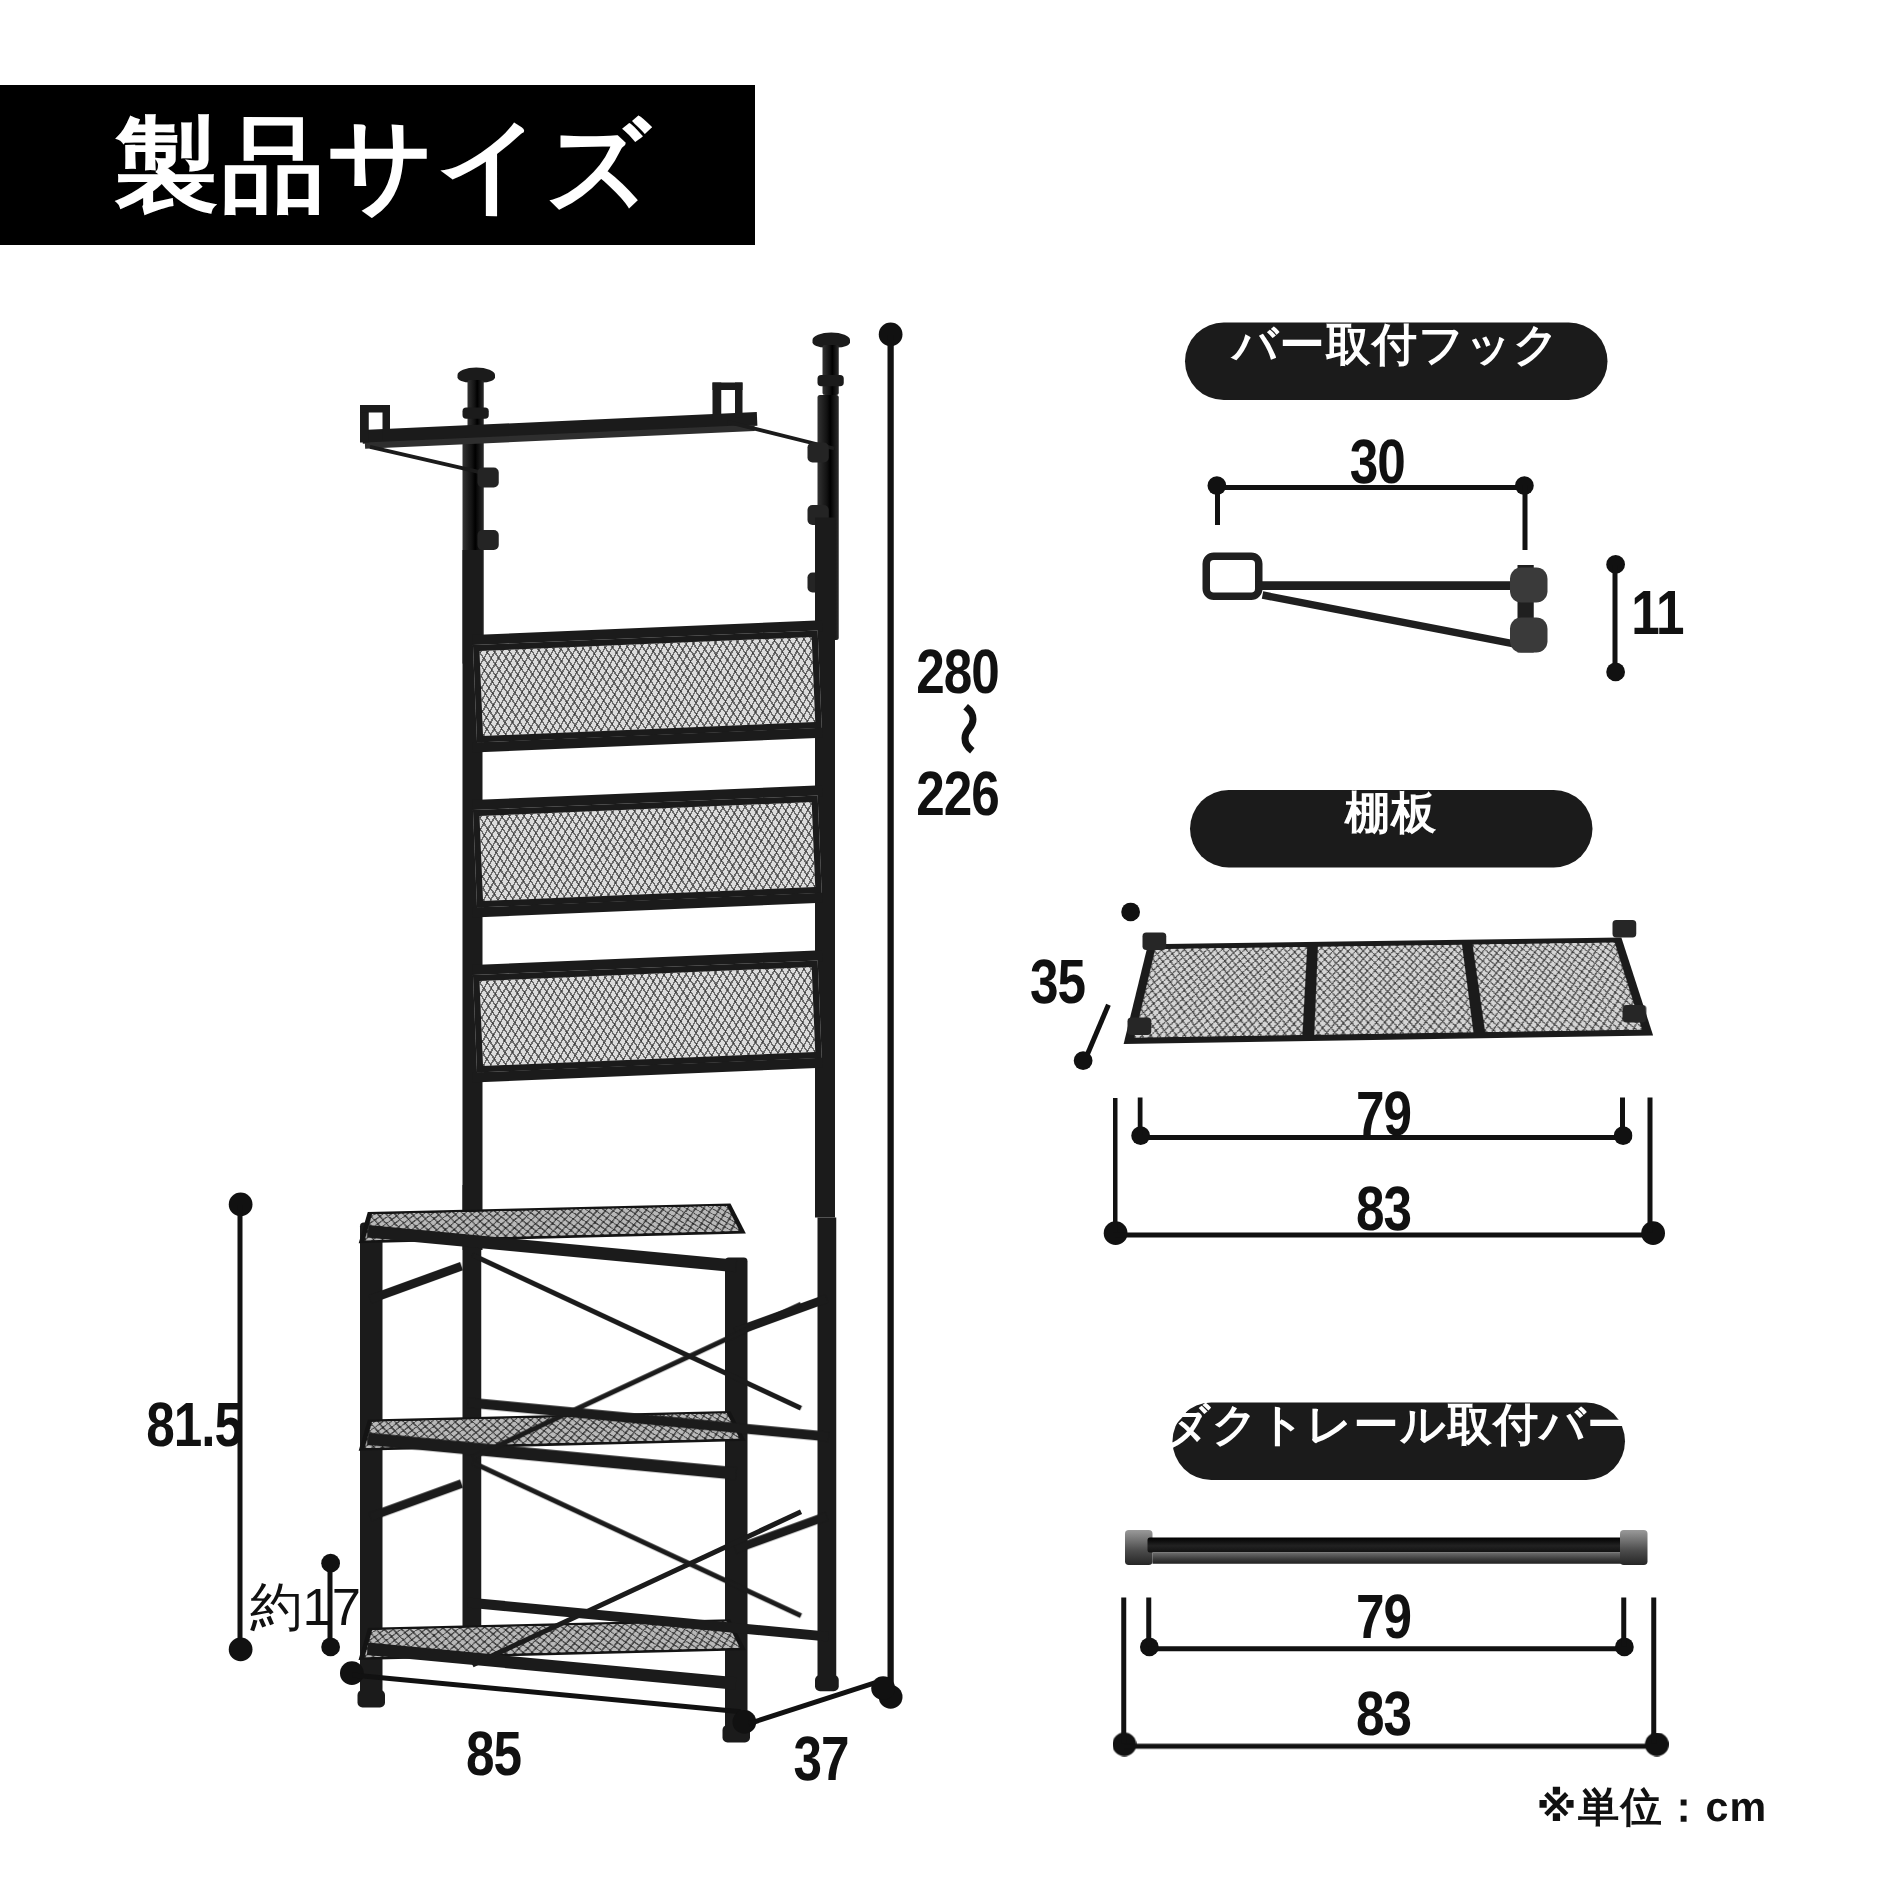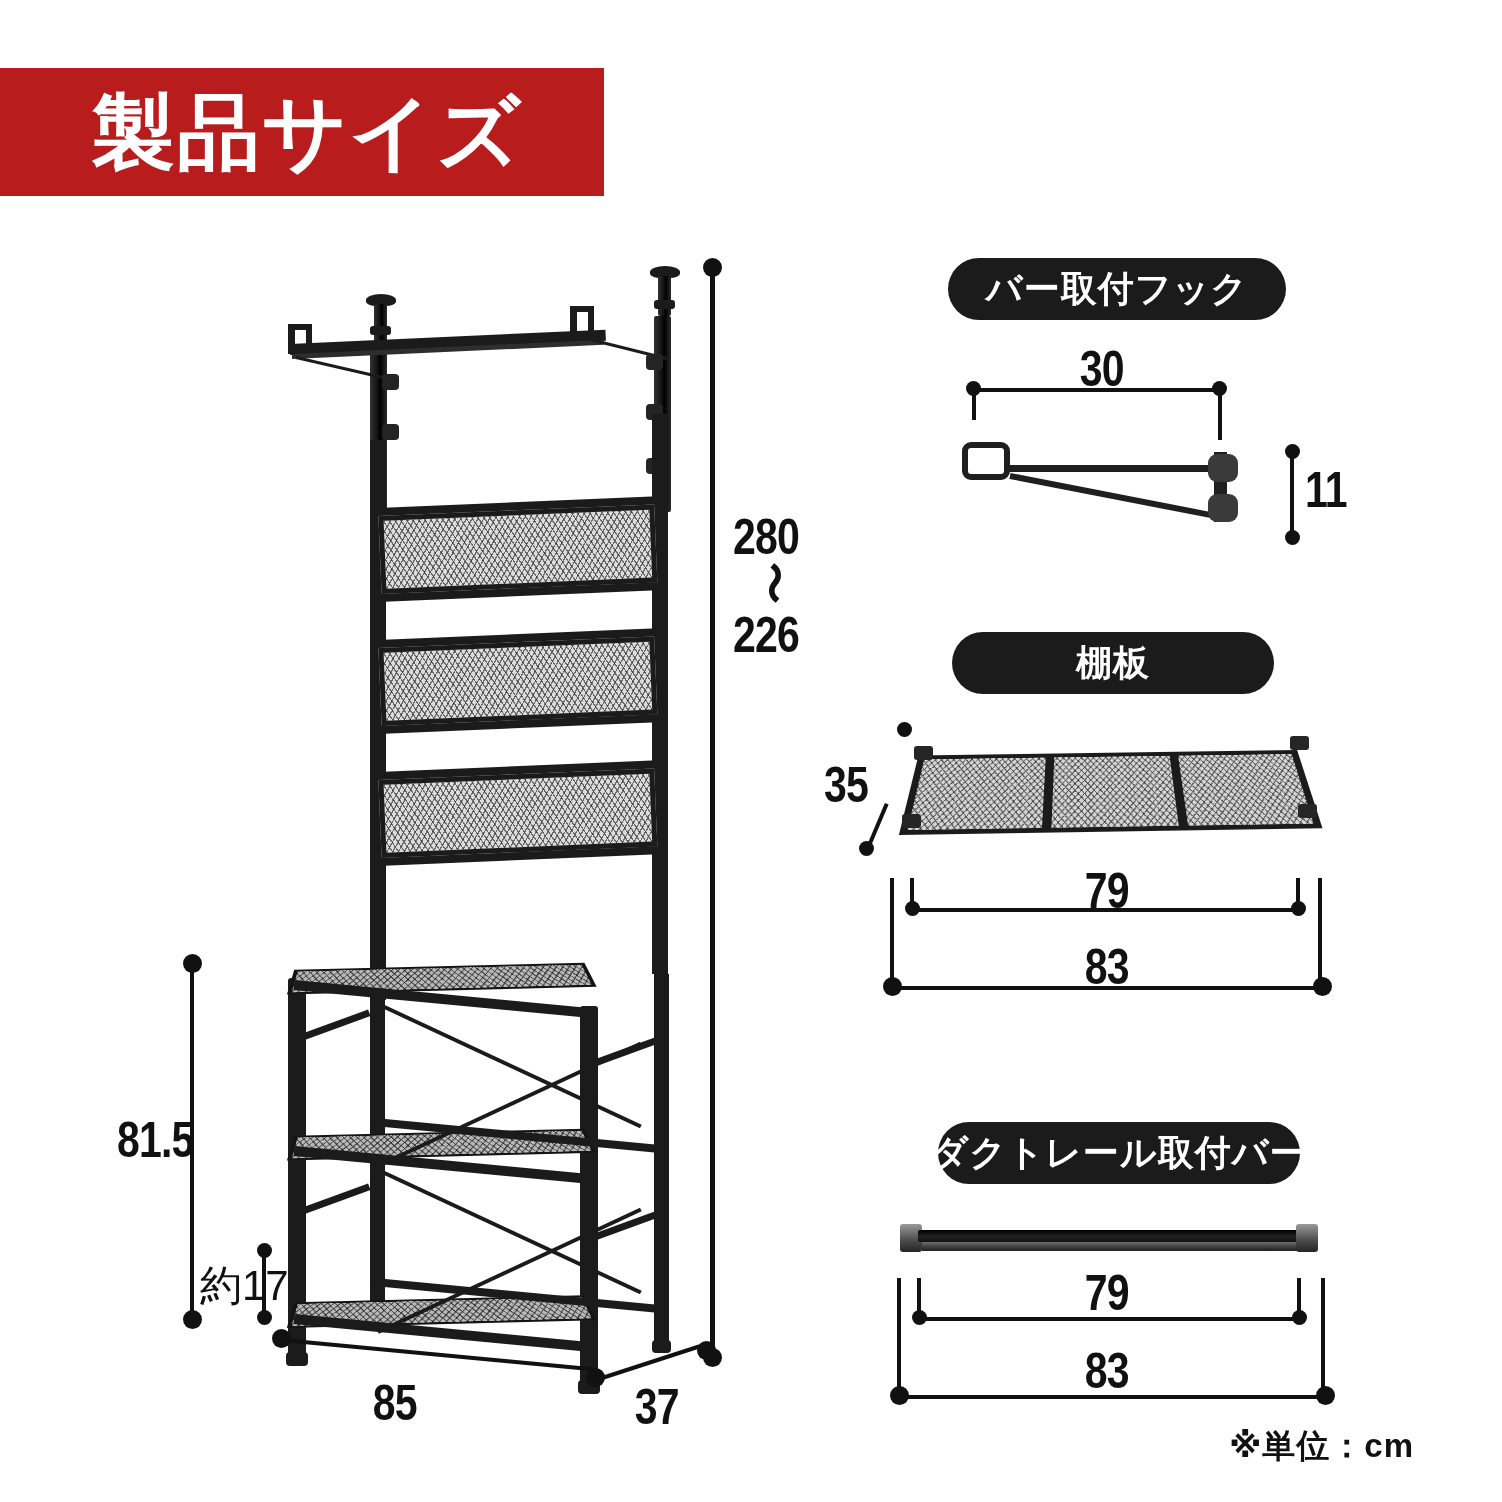--- a/index.html
+++ b/index.html
@@ -15,21 +15,21 @@
     overflow: hidden;
   }
 
   
   #header-banner {
     position: absolute;
     left: 0;
     top: 68px;
     width: 604px;
     height: 128px;
-    background: #b91c1c;
+    background: #000000;
     display: flex;
     align-items: center;
   }
   #header-title {
     color: #ffffff;
     font-size: 83px;
     font-weight: 700;
     letter-spacing: 2px;
     margin-left: 92px;
     line-height: 1;
@@ -75,21 +75,21 @@
     font-size: 42px;
     font-weight: 400;
   }
 
   
   .pill {
     position: absolute;
     background: #1b1b1b;
     border-radius: 40px;
     display: flex;
-    align-items: center;
+    align-items: flex-start;
     justify-content: center;
     color: #ffffff;
     font-weight: 700;
   }
   .pill span {
     font-size: 36px;
     letter-spacing: 1px;
     line-height: 1;
     white-space: nowrap;
   }

